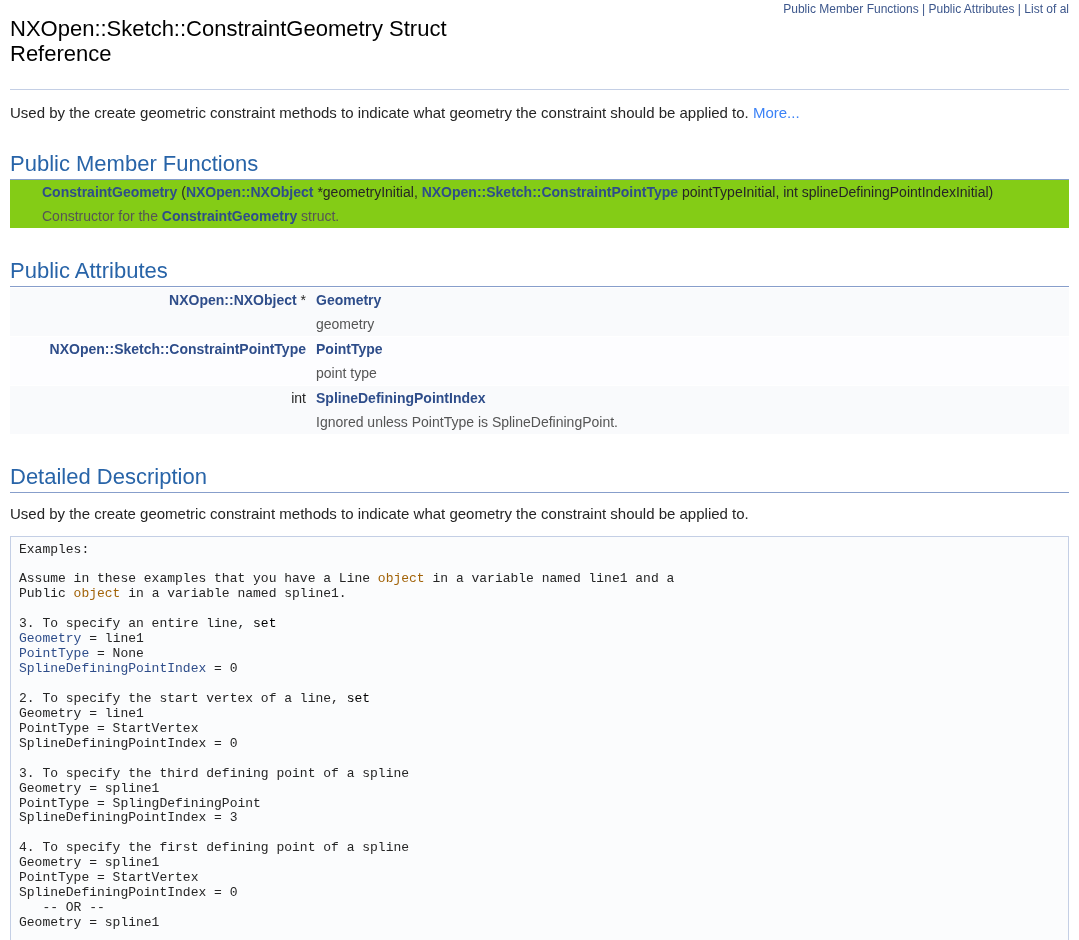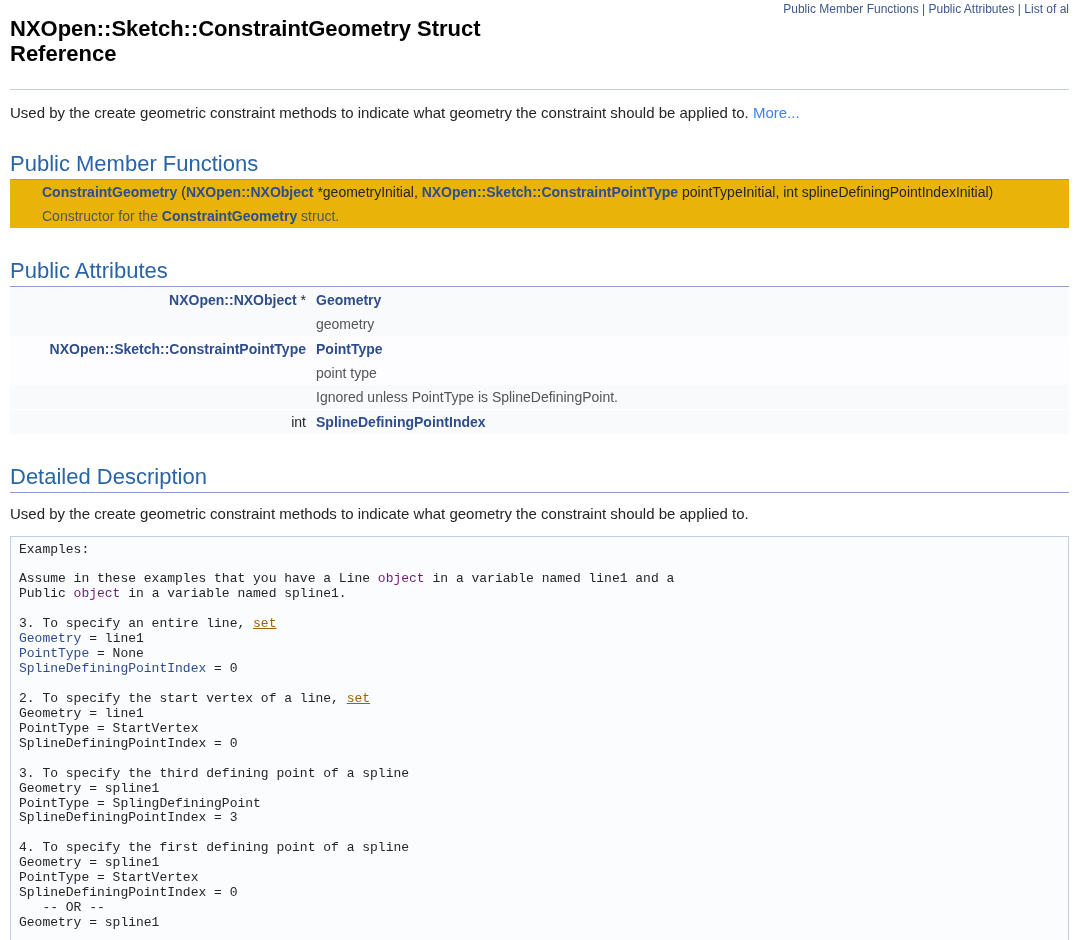--- a/index.html
+++ b/index.html
@@ -19,21 +19,21 @@
   }
   .top-links a {
     color: #3D578C;
     text-decoration: none;
   }
   .top-links .sep {
     color: #3D578C;
   }
   h1.title {
     font-size: 22px;
-    font-weight: 700;
+    font-weight: 400;
     margin: 0;
     padding: 0;
     color: #000;
     line-height: 1.15;
     max-width: 500px;
   }
   .hr-thin {
     border: none;
     border-top: 1px solid #C4CFE5;
     margin: 22px 0 14px 0;
@@ -91,21 +91,21 @@
   .row-altB .memItemLeft, .row-altB .memItemRight,
   .row-altB .mdescLeft, .row-altB .mdescRight {
     background: #fdfdff;
   }
   a.el {
     color: #2E4D8A;
     font-weight: 700;
     text-decoration: none;
   }
   .func-wide td {
-    background: #eab308;
+    background: #84cc16;
   }
   .func-wide .indent {
     padding-left: 32px;
   }
   .desc-text {
     color: #252525;
     font-size: 15px;
     margin: 12px 0 14px 0;
   }
   pre.fragment {
@@ -117,25 +117,24 @@
     line-height: 1.15;
     white-space: pre;
     overflow: hidden;
     margin: 0;
   }
   pre.fragment a {
     color: #2E4D8A;
     text-decoration: none;
   }
   pre.fragment .kw {
+    color: #000000;
+  }
+  pre.fragment .kwtype {
     color: #a16207;
-    text-decoration: underline;
-  }
-  pre.fragment .kwtype {
-    color: #701a75;
   }
 </style>
 </head>
 <body>
 
 <div class="top-links">
   <a href="#">Public Member Functions</a>
   <span class="sep"> | </span>
   <a href="#">Public Attributes</a>
   <span class="sep"> | </span>
@@ -190,30 +189,30 @@
     <td class="memItemRight">
       <a class="el" href="#">PointType</a>
     </td>
   </tr>
   <tr class="row-altB">
     <td class="mdescLeft"></td>
     <td class="mdescRight">point type</td>
   </tr>
 
   <tr class="row-altA">
+    <td class="memItemLeft">
+      <span>int </span>
+    </td>
+    <td class="memItemRight">
+      <a class="el" href="#">SplineDefiningPointIndex</a>
+    </td>
+  </tr>
+  <tr class="row-altA">
     <td class="mdescLeft"></td>
     <td class="mdescRight">Ignored unless PointType is SplineDefiningPoint.</td>
-  </tr>
-  <tr class="row-altA">
-    <td class="memItemLeft">
-      <span>int </span>
-    </td>
-    <td class="memItemRight">
-      <a class="el" href="#">SplineDefiningPointIndex</a>
-    </td>
   </tr>
 </tbody>
   </table>
 
 <h2 class="groupheader" style="">Detailed Description</h2>
 <p class="desc-text">Used by the create geometric constraint methods to indicate what geometry the constraint should be applied to.</p>
 
 <pre class="fragment"><span>Examples:</span>
 <span></span>
 <span>Assume in these examples that you have a Line </span><span class="kwtype">object</span><span> in a variable named line1 and a</span>

